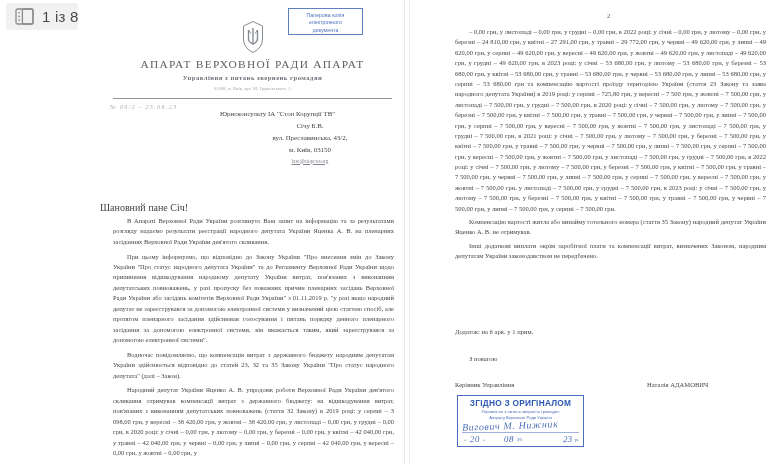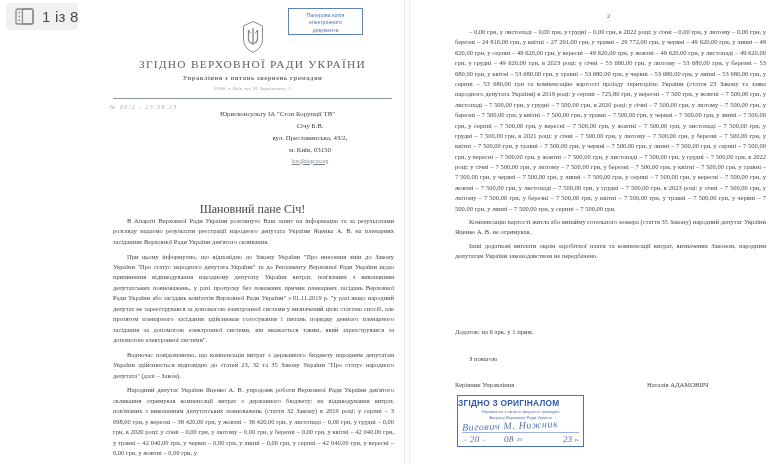--- a/index.html
+++ b/index.html
@@ -91,22 +91,22 @@
     font-size:6.9px;line-height:1.72;color:#41454b;
     text-align:center;
   }
   .addressee .l1{text-align:left;}
   .addressee .mail{
     font-size:5.4px;color:#7f848c;text-decoration:underline;
     display:block;margin-top:1px;
   }
 
   .salutation{
-    position:absolute;left:0;right:0;top:202px;text-align:center;
-    font-size:12px;color:#41454b;
+    position:absolute;left:0;right:0;top:202px;text-align:left;
+    font-size:10px;color:#41454b;
   }
 
   
   .body{
     position:absolute;left:13px;right:11px;top:216px;
     font-size:6.45px;line-height:1.62;
     text-align:justify;color:#43474d;
     letter-spacing:.01px;
   }
   .body p{margin:0 0 4.2px 0;text-indent:14px;}
@@ -142,21 +142,21 @@
 
   
   .ostamp{
     position:absolute;left:20px;top:395px;
     width:127px;height:52px;
     border:1.3px solid #4a6fbe;
     box-sizing:border-box;
     overflow:hidden;
   }
   .ostamp-title{
-    position:absolute;left:0;right:0;top:2px;text-align:left;
+    position:absolute;left:0;right:0;top:2px;text-align:center;
     font-family:"Liberation Sans", sans-serif;
     font-weight:bold;font-size:8.3px;letter-spacing:.25px;
     color:#2f59b3;
   }
   .ostamp-l1{
     position:absolute;left:0;right:0;top:13px;text-align:center;
     font-family:"Liberation Sans", sans-serif;
     font-size:4.1px;color:#4a6fbe;letter-spacing:.05px;
   }
   .ostamp-l2{
@@ -220,21 +220,21 @@
       <span>електронного</span>
       <span>документа</span>
     </div>
 
     <svg class="emblem" viewBox="0 0 26 34">
       <path d="M13 1.5 L22.5 6 L22.5 19 Q22.5 28 13 32.5 Q3.5 28 3.5 19 L3.5 6 Z" fill="none" stroke="#6b7078" stroke-width="1"></path>
       <path d="M13 8 L13 25 M8.5 10 L8.5 19 Q8.5 22 13 24 M17.5 10 L17.5 19 Q17.5 22 13 24" fill="none" stroke="#6b7078" stroke-width="1.35"></path>
       <path d="M8.5 10 L10.8 13.5 M17.5 10 L15.2 13.5" stroke="#6b7078" stroke-width="1" fill="none"></path>
     </svg>
 
-    <div class="org-title">ЗГІДНО ВЕРХОВНОЇ РАДИ УКРАЇНИ</div>
+    <div class="org-title">АПАРАТ ВЕРХОВНОЇ РАДИ АПАРАТ</div>
     <div class="org-sub">Управління з питань звернень громадян</div>
     <div class="org-addr">01008, м. Київ, вул. М. Грушевського, 5</div>
     <div class="rule"></div>
 
     <div class="margin-note">№ 09/2 - 23.08.23</div>
 
     <div class="addressee">
       <div class="l1">Юрисконсульту ІА "Стоп Корупції ТВ"</div>
       <div>Січу Б.В.</div>
       <div>вул. Преславинська, 43/2,</div>

